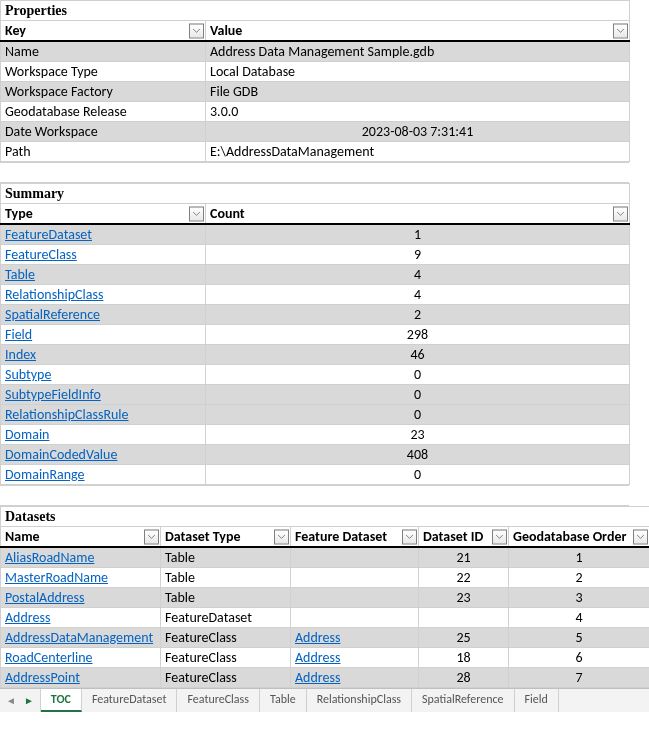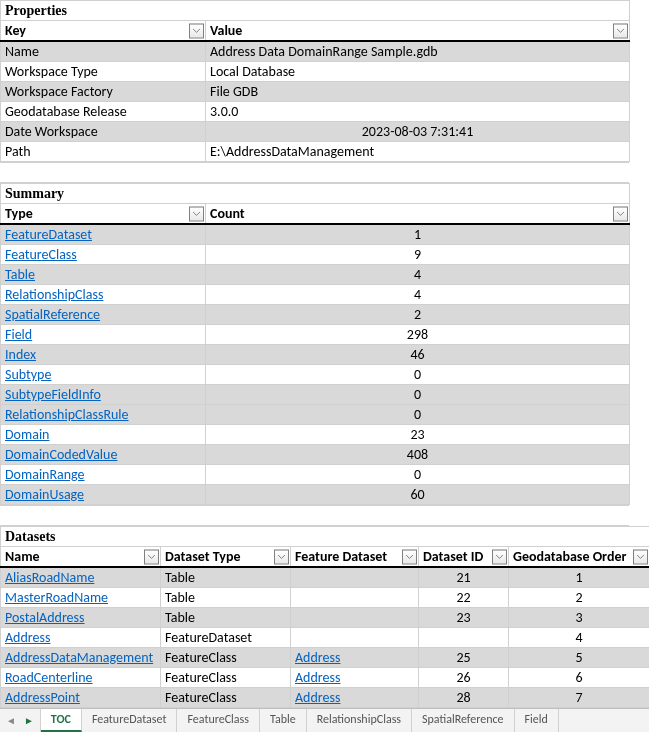--- a/index.html
+++ b/index.html
@@ -116,21 +116,21 @@
             <svg viewBox="0 0 10 6">
               <path d="M0 0 L5 5 L10 0" fill="none" stroke="#555"></path>
             </svg>
           </span>
     </th>
   </tr>
   </tbody>
     <tbody id="props-body">
       <tr class="shaded">
         <td>Name</td>
-        <td>Address Data DomainRange Sample.gdb</td>
+        <td>Address Data Management Sample.gdb</td>
       </tr>
       <tr>
         <td>Workspace Type</td>
         <td>Local Database</td>
       </tr>
       <tr class="shaded">
         <td>Workspace Factory</td>
         <td>File GDB</td>
       </tr>
       <tr>
@@ -229,24 +229,20 @@
         <td><span class="link">Domain</span></td>
         <td class="right">23</td>
       </tr>
       <tr class="shaded">
         <td><span class="link">DomainCodedValue</span></td>
         <td class="right">408</td>
       </tr>
       <tr>
         <td><span class="link">DomainRange</span></td>
         <td class="right">0</td>
-      </tr>
-      <tr class="shaded">
-        <td><span class="link">DomainUsage</span></td>
-        <td class="right">60</td>
       </tr>
     </tbody>
 </table>
 
 <table>
     <tbody>
       <tr class="emptyrow">
         <td style="height:20px"></td>
       </tr>
     </tbody>
@@ -325,21 +321,21 @@
         <td><span class="link">AddressDataManagement</span></td>
         <td>FeatureClass</td>
         <td><span class="link">Address</span></td>
         <td class="right">25</td>
         <td class="right">5</td>
       </tr>
       <tr>
         <td><span class="link">RoadCenterline</span></td>
         <td>FeatureClass</td>
         <td><span class="link">Address</span></td>
-        <td class="right">26</td>
+        <td class="right">18</td>
         <td class="right">6</td>
       </tr>
       <tr class="shaded">
         <td><span class="link">AddressPoint</span></td>
         <td>FeatureClass</td>
         <td><span class="link">Address</span></td>
         <td class="right">28</td>
         <td class="right">7</td>
       </tr>
     </tbody>

